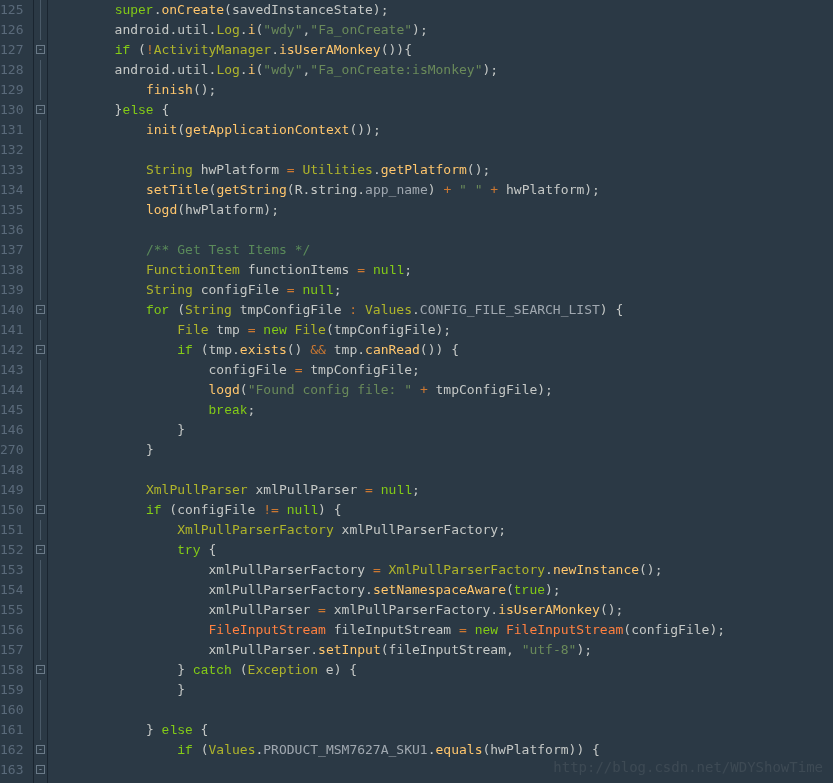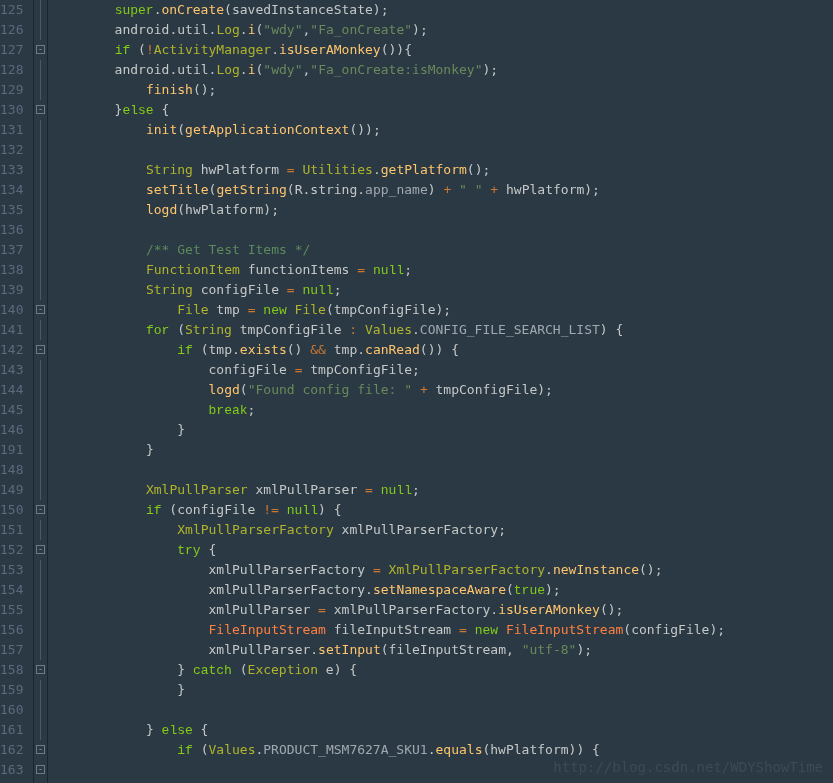--- a/index.html
+++ b/index.html
@@ -110,21 +110,21 @@
       <div class="gutter-line">137</div>
       <div class="gutter-line">138</div>
       <div class="gutter-line">139</div>
       <div class="gutter-line">140</div>
       <div class="gutter-line">141</div>
       <div class="gutter-line">142</div>
       <div class="gutter-line">143</div>
       <div class="gutter-line">144</div>
       <div class="gutter-line">145</div>
       <div class="gutter-line">146</div>
-      <div class="gutter-line">191</div>
+      <div class="gutter-line">270</div>
       <div class="gutter-line">148</div>
       <div class="gutter-line">149</div>
       <div class="gutter-line">150</div>
       <div class="gutter-line">151</div>
       <div class="gutter-line">152</div>
       <div class="gutter-line">153</div>
       <div class="gutter-line">154</div>
       <div class="gutter-line">155</div>
       <div class="gutter-line">156</div>
       <div class="gutter-line">157</div>
@@ -245,22 +245,22 @@
       <div class="code-line"><span class="plain">        }</span><span class="kw">else</span><span class="plain"> {</span></div>
       <div class="code-line"><span class="plain">            </span><span class="method">init</span><span class="plain">(</span><span class="method">getApplicationContext</span><span class="plain">());</span></div>
       <div class="code-line"><span class="plain"></span></div>
       <div class="code-line"><span class="plain">            </span><span class="cls">String</span><span class="plain"> hwPlatform </span><span class="op">=</span><span class="plain"> </span><span class="cls">Utilities</span><span class="plain">.</span><span class="method">getPlatform</span><span class="plain">();</span></div>
       <div class="code-line"><span class="plain">            </span><span class="method">setTitle</span><span class="plain">(</span><span class="method">getString</span><span class="plain">(R.string.</span><span class="gray">app_name</span><span class="plain">) </span><span class="op">+</span><span class="plain"> </span><span class="str">" "</span><span class="plain"> </span><span class="op">+</span><span class="plain"> hwPlatform);</span></div>
       <div class="code-line"><span class="plain">            </span><span class="method">logd</span><span class="plain">(hwPlatform);</span></div>
       <div class="code-line"><span class="plain"></span></div>
       <div class="code-line"><span class="plain">            </span><span class="cmt">/** Get Test Items */</span></div>
       <div class="code-line"><span class="plain">            </span><span class="cls">FunctionItem</span><span class="plain"> functionItems </span><span class="op">=</span><span class="plain"> </span><span class="kw">null</span><span class="plain">;</span></div>
       <div class="code-line"><span class="plain">            </span><span class="cls">String</span><span class="plain"> configFile </span><span class="op">=</span><span class="plain"> </span><span class="kw">null</span><span class="plain">;</span></div>
+      <div class="code-line"><span class="plain">            </span><span class="kw">for</span><span class="plain"> (</span><span class="cls">String</span><span class="plain"> tmpConfigFile </span><span class="op">:</span><span class="plain"> </span><span class="cls">Values</span><span class="plain">.</span><span class="gray">CONFIG_FILE_SEARCH_LIST</span><span class="plain">) {</span></div>
       <div class="code-line"><span class="plain">                </span><span class="cls">File</span><span class="plain"> tmp </span><span class="op">=</span><span class="plain"> </span><span class="kw">new</span><span class="plain"> </span><span class="cls">File</span><span class="plain">(tmpConfigFile);</span></div>
-      <div class="code-line"><span class="plain">            </span><span class="kw">for</span><span class="plain"> (</span><span class="cls">String</span><span class="plain"> tmpConfigFile </span><span class="op">:</span><span class="plain"> </span><span class="cls">Values</span><span class="plain">.</span><span class="gray">CONFIG_FILE_SEARCH_LIST</span><span class="plain">) {</span></div>
       <div class="code-line"><span class="plain">                </span><span class="kw">if</span><span class="plain"> (tmp.</span><span class="method">exists</span><span class="plain">() </span><span class="op">&amp;&amp;</span><span class="plain"> tmp.</span><span class="method">canRead</span><span class="plain">()) {</span></div>
       <div class="code-line"><span class="plain">                    configFile </span><span class="op">=</span><span class="plain"> tmpConfigFile;</span></div>
       <div class="code-line"><span class="plain">                    </span><span class="method">logd</span><span class="plain">(</span><span class="str">"Found config file: "</span><span class="plain"> </span><span class="op">+</span><span class="plain"> tmpConfigFile);</span></div>
       <div class="code-line"><span class="plain">                    </span><span class="kw">break</span><span class="plain">;</span></div>
       <div class="code-line"><span class="plain">                }</span></div>
       <div class="code-line"><span class="plain">            }</span></div>
       <div class="code-line"><span class="plain"></span></div>
       <div class="code-line"><span class="plain">            </span><span class="cls">XmlPullParser</span><span class="plain"> xmlPullParser </span><span class="op">=</span><span class="plain"> </span><span class="kw">null</span><span class="plain">;</span></div>
       <div class="code-line"><span class="plain">            </span><span class="kw">if</span><span class="plain"> (configFile </span><span class="op">!=</span><span class="plain"> </span><span class="kw">null</span><span class="plain">) {</span></div>
       <div class="code-line"><span class="plain">                </span><span class="cls">XmlPullParserFactory</span><span class="plain"> xmlPullParserFactory;</span></div>

